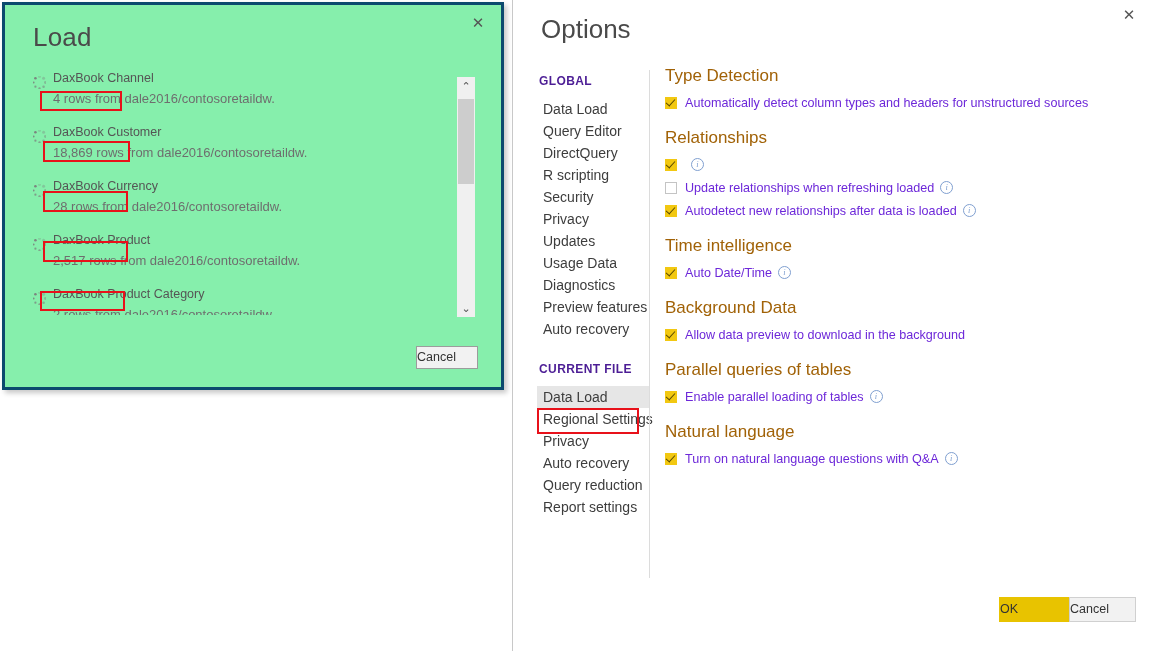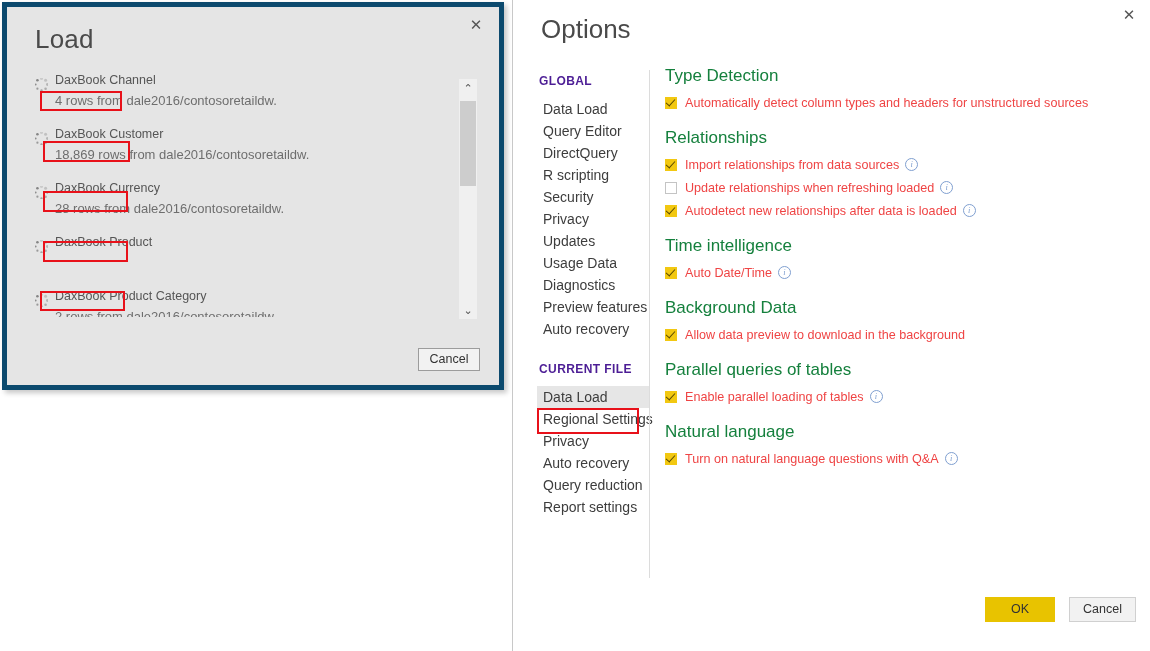--- a/index.html
+++ b/index.html
@@ -17,22 +17,22 @@
     -webkit-font-smoothing: antialiased;
   }
 
   
   #load-dialog {
     position: absolute;
     left: 2px;
     top: 2px;
     width: 502px;
     height: 388px;
-    background: #e5e5e5;
-    border: 5px solid #0c4a6e;
+    background: #86efac;
+    border: 3px solid #0c4a6e;
     box-shadow: 3px 3px 5px rgba(0,0,0,0.22);
     box-sizing: border-box;
   }
   #load-title {
     position: absolute;
     left: 28px;
     top: 17px;
     font-size: 26px;
     font-weight: 300;
     color: #4a4a4a;
@@ -120,21 +120,20 @@
     cursor: pointer;
   }
 
   .btn {
     font-family: "Liberation Sans", sans-serif;
     font-size: 12.5px;
     color: #333;
     background: #f2f2f2;
     border: 1px solid #9c9c9c;
     cursor: pointer;
-    text-align: center;
     box-sizing: border-box;
   }
   #load-cancel {
     position: absolute;
     left: 411px;
     top: 341px;
     width: 62px;
     height: 23px;
     line-height: 21px;
   }
@@ -199,21 +198,21 @@
 
   #opt-content {
     position: absolute;
     left: 152px;
     top: 64px;
     width: 470px;
   }
   .sec-head {
     font-size: 17px;
     font-weight: 300;
-    color: #15803d;
+    color: #a16207;
     margin: 0 0 4px 0;
     line-height: 24px;
   }
   .sec-gap { height: 11px; }
   .opt-row {
     display: flex;
     align-items: center;
     height: 21px;
     margin-bottom: 2px;
   }
@@ -236,21 +235,21 @@
     border: solid #5a4a00;
     border-width: 0 1.6px 1.6px 0;
     transform: rotate(42deg);
   }
   .cbox.off {
     background: #ffffff;
     border: 1px solid #c4c4c4;
   }
   .opt-label {
     font-size: 12.6px;
-    color: #ef4444;
+    color: #6d28d9;
     white-space: nowrap;
   }
   .info-icon {
     display: inline-block;
     width: 11px; height: 11px;
     border: 1px solid #7f9fd0;
     border-radius: 50%;
     color: #7f9fd0;
     font-size: 8.5px;
     line-height: 10px;
@@ -260,21 +259,20 @@
     font-style: italic;
     cursor: pointer;
     vertical-align: 1px;
   }
 
   #opt-footer {
     position: absolute;
     right: 14px;
     bottom: 29px;
     display: flex;
-    gap: 14px;
   }
   #opt-ok {
     width: 70px; height: 25px; line-height: 23px;
     background: #e8c300;
     border: 1px solid #e8c300;
     color: #333;
   }
   #opt-cancel {
     width: 67px; height: 25px; line-height: 23px;
     background: #f2f2f2;
@@ -336,20 +334,21 @@
             <circle cx="6.5" cy="0.6" r="1.5" fill="#7a7a7a" opacity="0.25"></circle>
             <circle cx="10.6" cy="2.3" r="1.5" fill="#7a7a7a" opacity="0.34"></circle>
             <circle cx="12.4" cy="6.5" r="1.4" fill="#7a7a7a" opacity="0.44"></circle>
             <circle cx="10.6" cy="10.7" r="1.3" fill="#7a7a7a" opacity="0.53"></circle>
             <circle cx="6.5" cy="12.4" r="1.2" fill="#7a7a7a" opacity="0.62"></circle>
             <circle cx="2.4" cy="10.7" r="1.1" fill="#7a7a7a" opacity="0.71"></circle>
             <circle cx="0.6" cy="6.5" r="1" fill="#7a7a7a" opacity="0.81"></circle>
             <circle cx="2.4" cy="2.3" r="1.3" fill="#7a7a7a" opacity="0.90"></circle>
           </svg></span>
         <div class="item-name">DaxBook Product</div>
+        <div class="item-detail"><span class="item-rows">2,517 rows f</span><span>rom dale2016/contosoretaildw.</span></div>
       </div>
       <div class="load-item">
         <span class="spinner"><svg width="13" height="13" viewBox="0 0 13 13">
             <circle cx="6.5" cy="0.6" r="1.5" fill="#7a7a7a" opacity="0.25"></circle>
             <circle cx="10.6" cy="2.3" r="1.5" fill="#7a7a7a" opacity="0.34"></circle>
             <circle cx="12.4" cy="6.5" r="1.4" fill="#7a7a7a" opacity="0.44"></circle>
             <circle cx="10.6" cy="10.7" r="1.3" fill="#7a7a7a" opacity="0.53"></circle>
             <circle cx="6.5" cy="12.4" r="1.2" fill="#7a7a7a" opacity="0.62"></circle>
             <circle cx="2.4" cy="10.7" r="1.1" fill="#7a7a7a" opacity="0.71"></circle>
             <circle cx="0.6" cy="6.5" r="1" fill="#7a7a7a" opacity="0.81"></circle>
@@ -399,21 +398,20 @@
   <div id="opt-content">
       <div class="sec-head">Type Detection</div>
       <div class="opt-row">
         <span class="cbox on"></span>
         <span class="opt-label">Automatically detect column types and headers for unstructured sources</span>
       </div>
       <div class="sec-gap"></div>
       <div class="sec-head">Relationships</div>
       <div class="opt-row">
         <span class="cbox on"></span>
-        <span class="opt-label">Import relationships from data sources</span>
         <span class="info-icon">i</span>
       </div>
       <div class="opt-row">
         <span class="cbox off"></span>
         <span class="opt-label">Update relationships when refreshing loaded</span>
         <span class="info-icon">i</span>
       </div>
       <div class="opt-row">
         <span class="cbox on"></span>
         <span class="opt-label">Autodetect new relationships after data is loaded</span>

